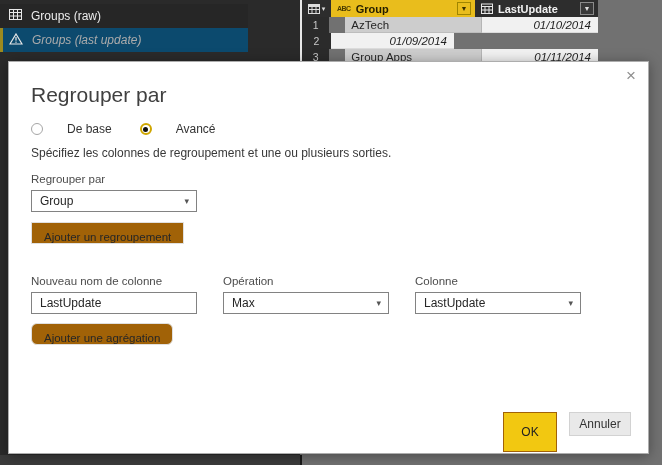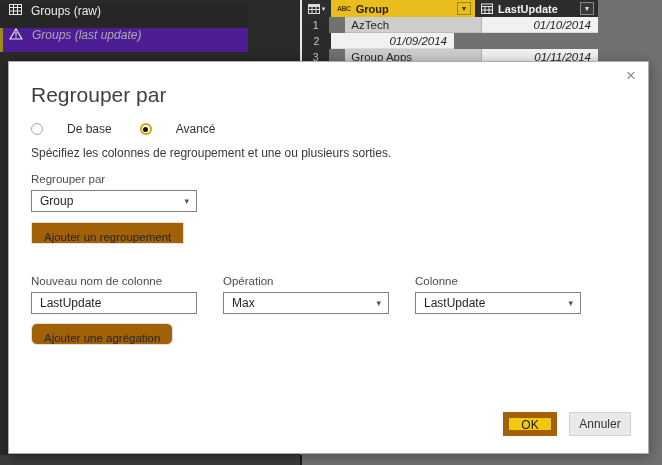--- a/index.html
+++ b/index.html
@@ -1,23 +1,23 @@
 <!DOCTYPE html>
 <html><head>
 <meta charset="utf-8">
 <style>
   * { margin:0; padding:0; box-sizing:border-box; }
   body { font-family:"Liberation Sans", sans-serif; }
   .screen { position:relative; width:662px; height:465px; overflow:hidden; background:#717171; }
 
   
   .queries-pane { position:absolute; left:0; top:0; width:300px; height:465px; background:#2a2a2a; }
-  .query-item { position:absolute; left:0; width:248px; height:24px; display:flex; gap:9px; padding-left:9px; font-size:12px; color:#ececec; cursor:pointer; }
+  .query-item { position:absolute; left:0; width:248px; height:24px; display:flex; align-items:center; gap:9px; padding-left:9px; font-size:12px; color:#ececec; cursor:pointer; }
   .query-item.first { top:4px; background:#262626; }
-  .query-item.selected { top:28px; background:#4c1d95; color:#ababab; font-style:italic; border-left:3px solid #9c8a1f; padding-left:6px; }
+  .query-item.selected { top:28px; background:#0c4a6e; color:#ababab; font-style:italic; border-left:3px solid #9c8a1f; padding-left:6px; }
   .bottom-left-strip { position:absolute; left:0; top:455px; width:300px; height:10px; background:#3b3b3b; }
   .splitter-top { position:absolute; left:300px; top:0; width:2px; height:61px; background:#e8e8e8; }
   .splitter-bottom { position:absolute; left:300px; top:455px; width:2px; height:10px; background:#191919; }
 
   
   .table-area { position:absolute; left:302px; top:0; width:296px; }
   .t-row { display:flex; }
   .t-header { height:17px; }
   .cell-corner { width:29px; background:#2d2d2d; display:flex; align-items:center; justify-content:center; gap:2px; }
   .corner-caret { font-size:7px; color:#ddd; }
@@ -41,21 +41,21 @@
   .radio-opt { display:flex; align-items:center; gap:24px; cursor:pointer; }
   .radio-circle { width:12px; height:12px; border-radius:50%; border:1px solid #a6a6a6; background:#fff; }
   .radio-circle.on { border:2px solid #cfa600; display:flex; align-items:center; justify-content:center; }
   .radio-dot { width:5px; height:5px; border-radius:50%; background:#111; }
   .dlg-subtitle { position:absolute; left:22px; top:84px; font-size:12px; color:#383838; }
   .field-label { position:absolute; font-size:11.5px; color:#4c4c4c; }
   .combo { position:absolute; width:166px; height:22px; border:1px solid #828282; background:#fff; font-size:12px; color:#262626; line-height:20px; padding:0 20px 0 8px; cursor:pointer; }
   .combo .arrow { position:absolute; right:7px; top:0; font-size:9px; color:#555; }
   .text-input { position:absolute; width:166px; height:22px; border:1px solid #828282; background:#fff; font-size:12px; color:#262626; padding:0 8px; font-family:"Liberation Sans", sans-serif; }
   .gray-btn { position:absolute; height:22px; background:#a16207; border:1px solid #e0e0e0; font-size:11.5px; color:#262626; padding:8px 12px; font-family:"Liberation Sans", sans-serif; cursor:pointer; }
-  .ok-btn { position:absolute; left:494px; top:350px; width:54px; height:24px; background:#F2C811; border:6px solid #a16207; font-size:12px; color:#212121; font-family:"Liberation Sans", sans-serif; cursor:pointer; }
+  .ok-btn { position:absolute; left:494px; top:350px; width:54px; height:40px; background:#F2C811; border:1px solid #a16207; font-size:12px; color:#212121; font-family:"Liberation Sans", sans-serif; cursor:pointer; }
   .cancel-btn { position:absolute; left:560px; top:350px; width:62px; height:24px; background:#e9e9e9; border:1px solid #d2d2d2; font-size:12px; color:#333; font-family:"Liberation Sans", sans-serif; cursor:pointer; }
 </style>
 </head>
 <body>
 
 <div class="screen">
 
   <div class="queries-pane">
     <div class="query-item first">
       <span>

